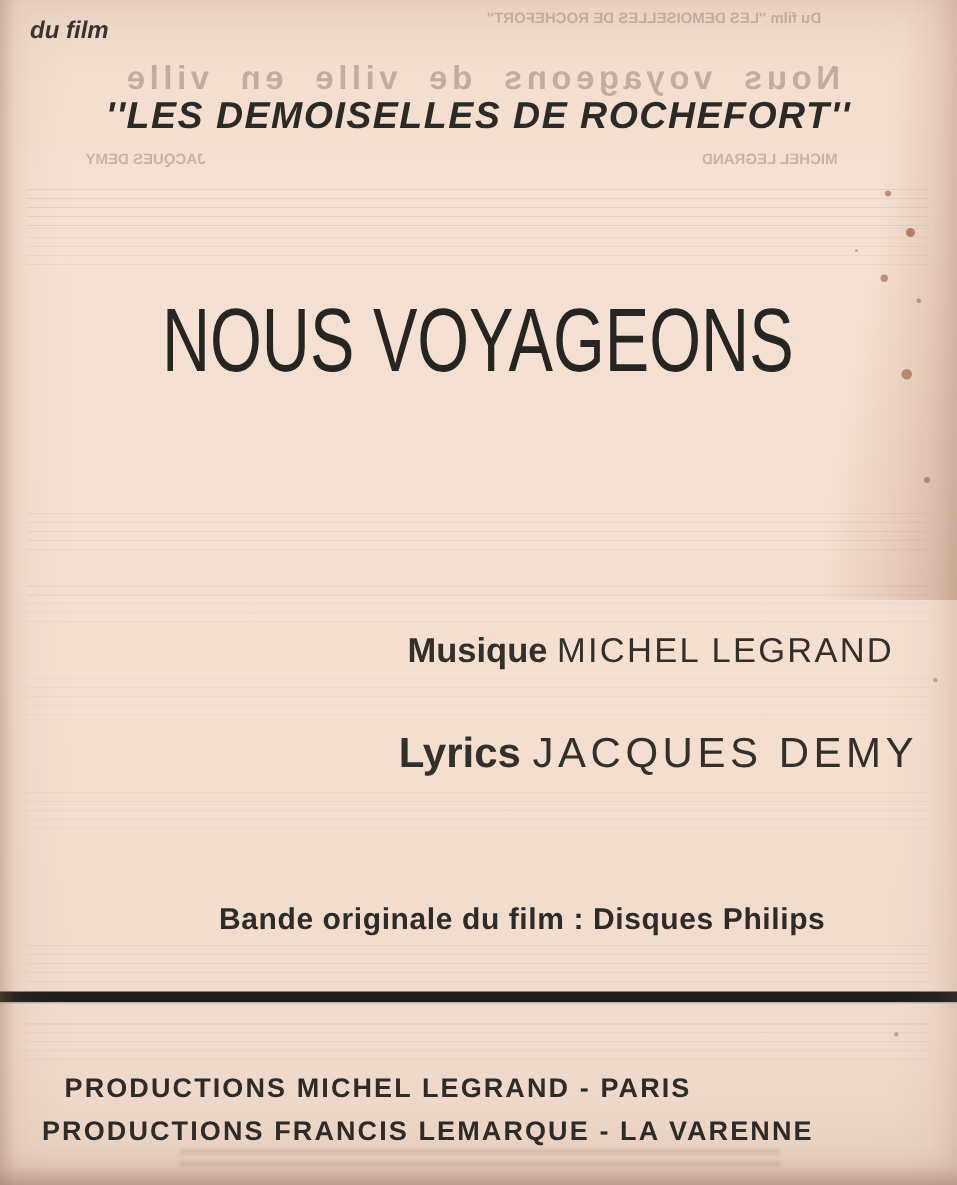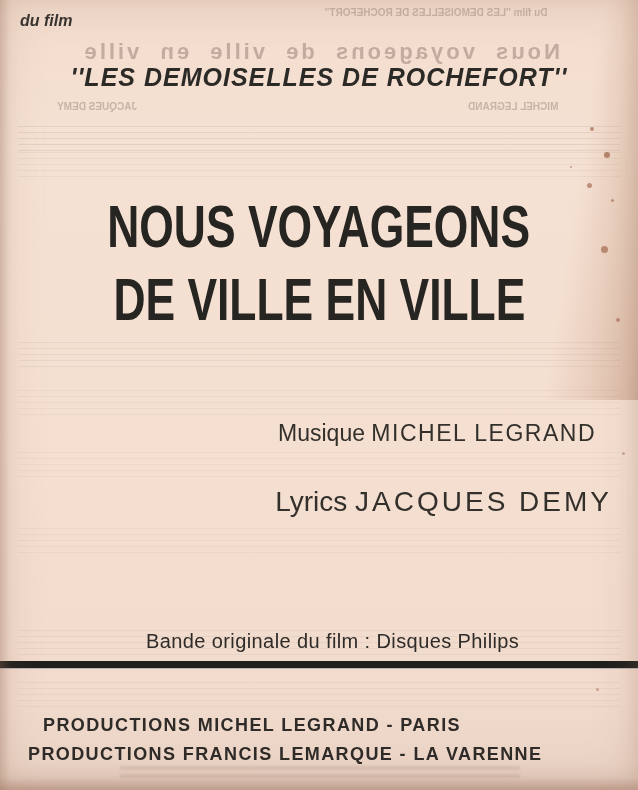--- a/index.html
+++ b/index.html
@@ -46,29 +46,29 @@
   .st-bottom-blur{position:absolute;left:120px;top:766px;width:400px;height:14px;pointer-events:none;
     background:repeating-linear-gradient(to bottom, rgba(120,98,90,.14) 0 4px, rgba(0,0,0,0) 4px 8px);
     filter:blur(1px);}
 
   
   .kicker{position:absolute;top:12px;left:20px;
     font-size:16px;font-weight:bold;font-style:italic;color:#35322e;}
   .film-title{position:absolute;top:63px;left:0;width:638px;text-align:center;
     font-size:25px;font-weight:bold;font-style:italic;letter-spacing:1px;color:#2c2a27;}
   .main-title{position:absolute;top:190px;left:0;width:638px;text-align:center;
-    font-weight:bold;font-size:60px;line-height:73px;color:#262522;}
+    font-weight:normal;font-size:60px;line-height:73px;color:#262522;}
   .main-title .tline{display:block;}
   .main-title .squeeze{display:inline-block;transform:scaleX(.74);white-space:nowrap;letter-spacing:0px;}
   .credit-music{position:absolute;top:420px;right:42px;font-size:23px;color:#33302c;white-space:nowrap;}
   .credit-lyrics{position:absolute;top:486px;right:26px;font-size:28px;color:#33302c;white-space:nowrap;}
-  .credit-label{font-weight:normal;}
+  .credit-label{font-weight:bold;}
   .credit-name{font-weight:normal;letter-spacing:1.5px;}
   .credit-lyrics .credit-name{letter-spacing:3px;}
-  .soundtrack{position:absolute;top:630px;left:146px;font-size:20px;font-weight:normal;
+  .soundtrack{position:absolute;top:602px;left:146px;font-size:20px;font-weight:bold;
     letter-spacing:.4px;color:#2e2b28;white-space:nowrap;}
   .rule{position:absolute;top:661px;left:0;width:638px;height:7px;background:#201f1d;
     box-shadow:0 1px 0 rgba(90,110,130,.35);}
   .footer-line{position:absolute;left:0;width:504px;text-align:center;
     font-size:18px;font-weight:bold;letter-spacing:1.4px;color:#2e2b28;white-space:nowrap;}
   .footer-1{top:715px;}
   .footer-2{top:744px;padding-left:28px;}
 </style>
 </head>
 <body>
@@ -89,21 +89,20 @@
   <div class="staff" style="top:630px;opacity:.50;"></div>
   <div class="staff" style="top:682px;opacity:.45;"></div>
   <div class="st-bottom-blur"></div>
 
   <div class="kicker">du film</div>
 
   <div class="film-title">''LES DEMOISELLES DE ROCHEFORT''</div>
 
   <div class="main-title">
     <span class="tline"><span class="squeeze">NOUS VOYAGEONS</span></span>
-    <span class="tline"><span class="squeeze">DE VILLE EN VILLE</span></span>
   </div>
 
   <div class="credit-music">
     <span class="credit-label">Musique</span>
     <span> </span>
     <span class="credit-name">MICHEL LEGRAND</span>
   </div>
 
   <div class="credit-lyrics">
     <span class="credit-label">Lyrics</span>

